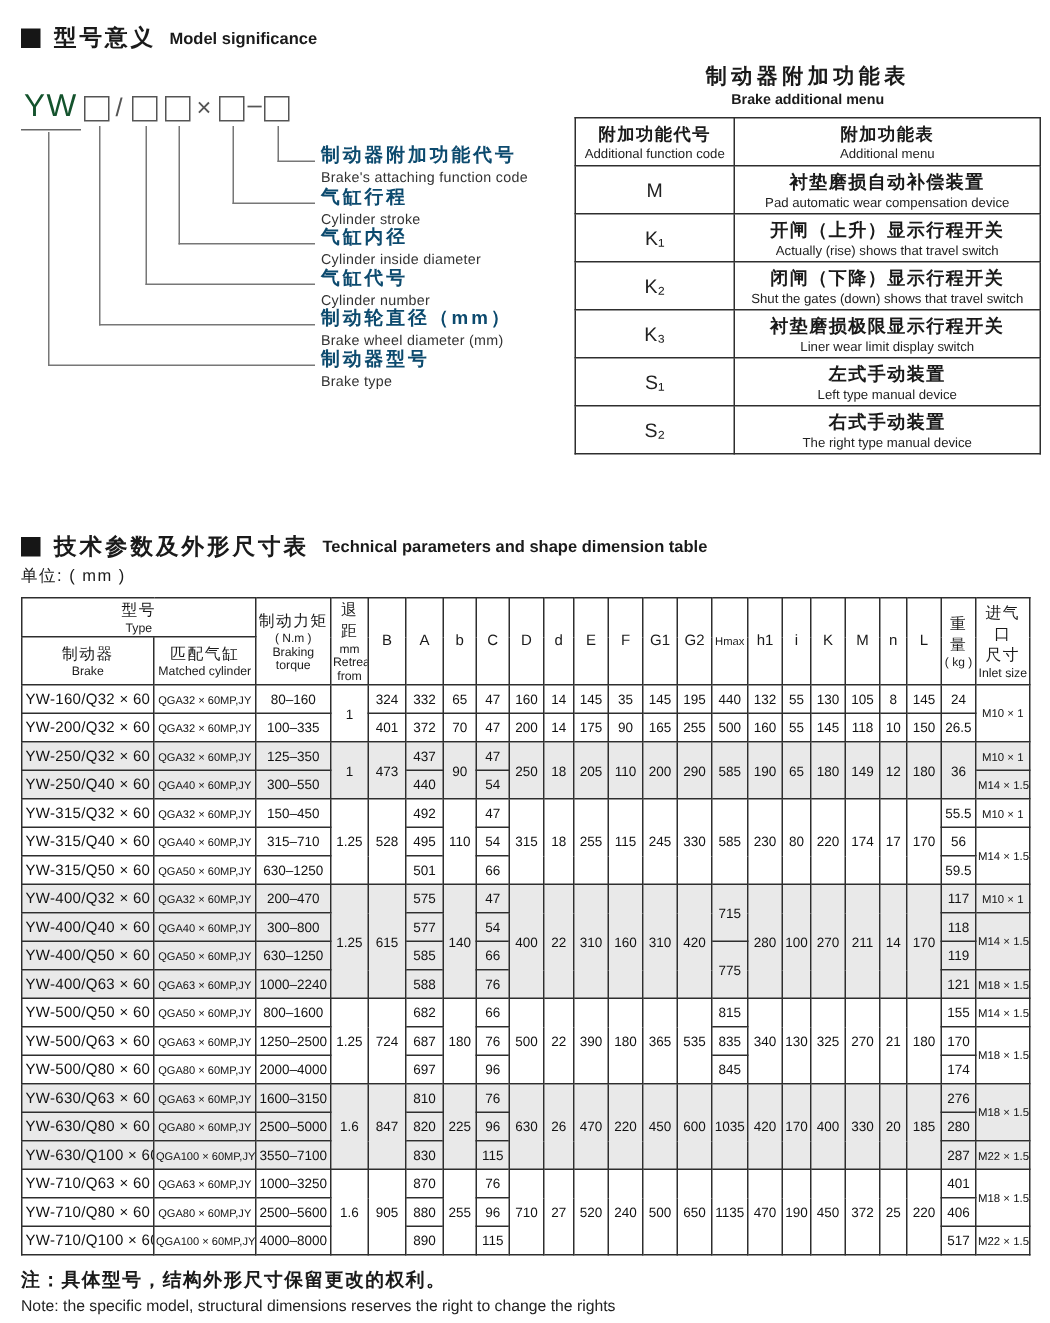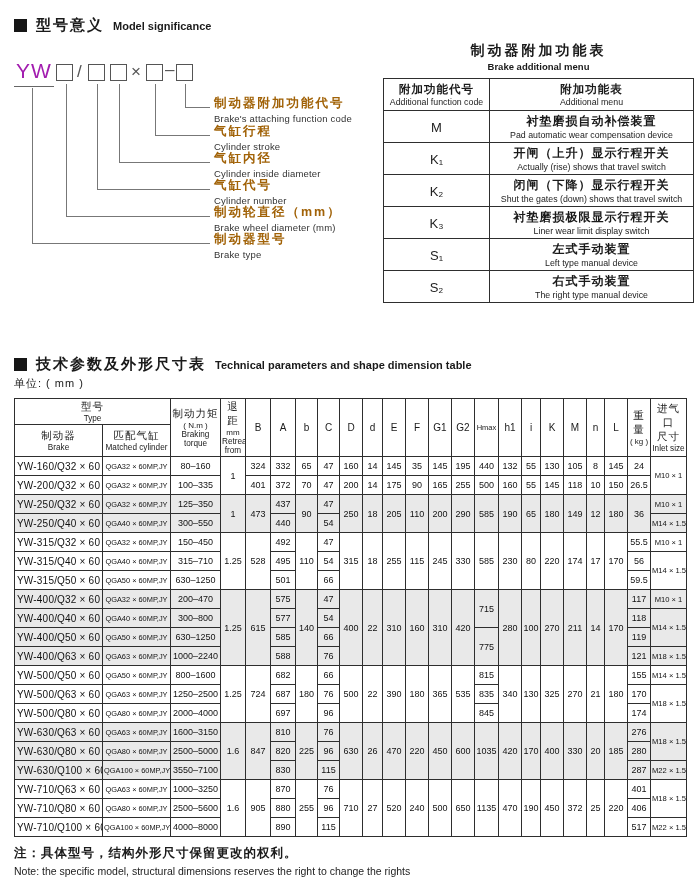--- a/index.html
+++ b/index.html
@@ -8,27 +8,27 @@
           font-family:"Liberation Sans", sans-serif; color:#1a1a1a; overflow:hidden; }
 
   
   .sec-h { position:absolute; display:flex; align-items:center; gap:9px; }
   .sq { width:13px; height:13px; background:#161616; flex:0 0 auto; }
   .sec-h .zh { font-size:15px; font-weight:bold; letter-spacing:2px; white-space:nowrap; }
   .sec-h .en { font-size:11px; font-weight:bold; white-space:nowrap; }
 
   
   .diagram { position:absolute; left:14px; top:55px; width:380px; height:218px; }
-  .yw { position:absolute; left:2px; top:4px; font-size:21px; letter-spacing:1px; color:#a21caf; }
+  .yw { position:absolute; left:2px; top:4px; font-size:21px; letter-spacing:1px; color:#14532d; }
   .yw-u { position:absolute; left:0; top:31px; width:40px; border-top:1.5px solid #666; }
   .mbox { position:absolute; width:17px; height:17px; border:1.6px solid #555; top:9px; background:#fff; }
   .msep { position:absolute; top:7px; font-size:17px; color:#555; }
   .conn { position:absolute; border-left:1px solid #777; border-bottom:1px solid #777; }
   .dlabel { position:absolute; left:200px; white-space:nowrap; }
-  .dlabel .zh { font-size:12.5px; font-weight:bold; letter-spacing:2px; color:#a16207; }
+  .dlabel .zh { font-size:12.5px; font-weight:bold; letter-spacing:2px; color:#0c4a6e; }
   .dlabel .en { font-size:9.5px; color:#333; margin-top:1px; letter-spacing:.2px; }
 
   
   .funcsec { position:absolute; left:383px; top:42px; width:311px; }
   .ft-zh { text-align:center; font-size:14px; font-weight:bold; letter-spacing:3px; }
   .ft-en { text-align:center; font-size:9.5px; font-weight:bold; margin:1px 0 6px; }
   table.func { width:100%; border-collapse:collapse; table-layout:fixed; }
   .func col.c1 { width:106px; }
   .func th, .func td { border:1px solid #2e2e2e; text-align:center; vertical-align:middle; padding:2px 2px; }
   .func th { height:32px; font-weight:normal; }

